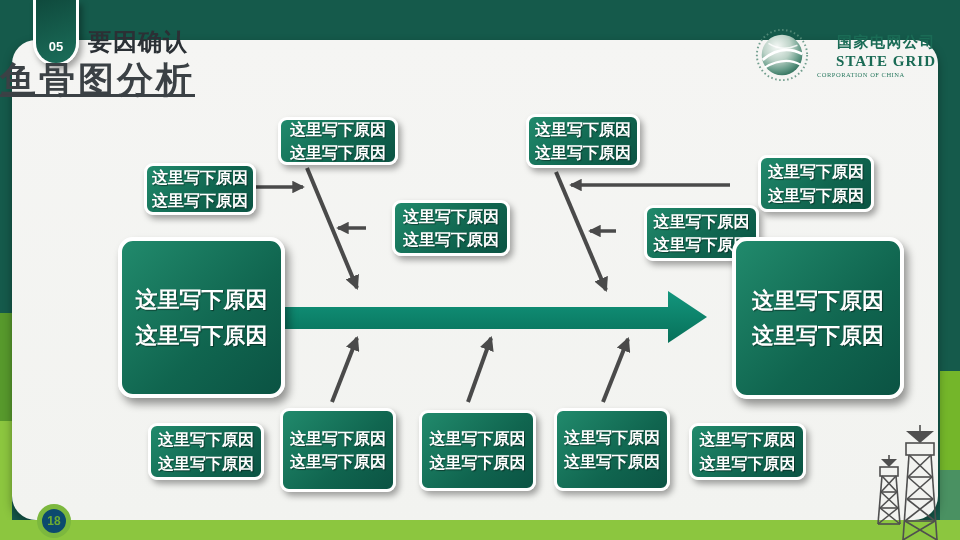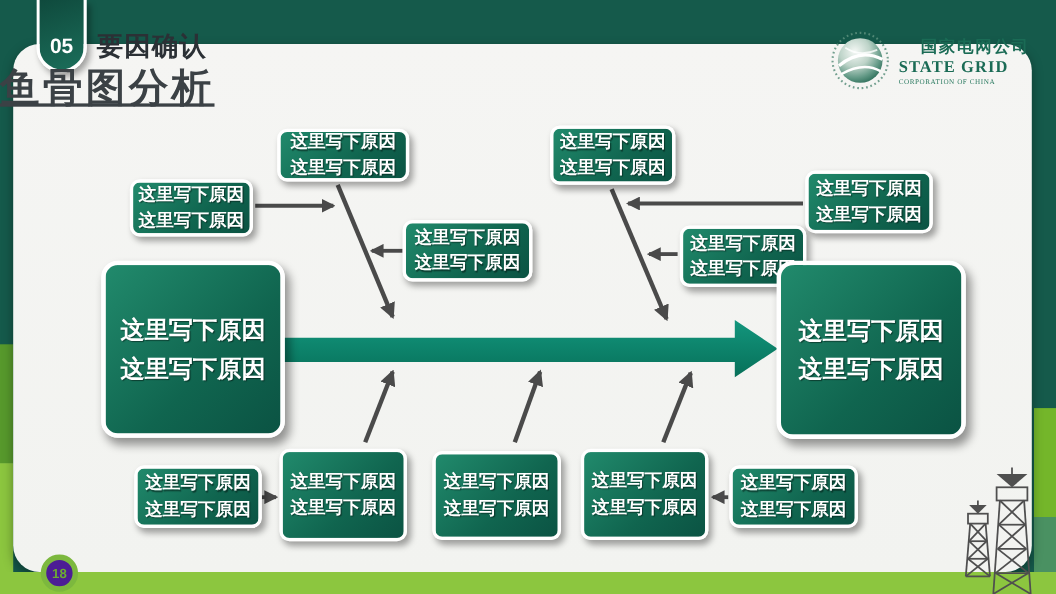--- a/index.html
+++ b/index.html
@@ -13,44 +13,44 @@
   #card{position:absolute;left:12px;top:40px;width:926px;height:480px;
         background:linear-gradient(180deg,#f5f5f3 0%,#f2f3f0 100%);
         border-radius:24px;box-shadow:0 4px 10px rgba(0,0,0,.35);}
 
   
   #badge05{position:absolute;left:33px;top:0;width:46px;height:66px;
            background:linear-gradient(160deg,#0f4a3d,#1b6e5a);
            border:3px solid #fff;border-top:none;border-radius:0 0 26px 26px;
            box-shadow:3px 4px 6px rgba(0,0,0,.35);
            display:flex;align-items:flex-end;justify-content:center;
-           color:#fff;font-weight:bold;font-size:19px;padding-bottom:9px;box-sizing:border-box;}
+           color:#fff;font-weight:bold;font-size:13px;padding-bottom:9px;box-sizing:border-box;}
 
   #sectionTitle{position:absolute;left:88px;top:26px;font-size:24px;font-weight:bold;color:#2b3035;letter-spacing:1px;}
   #slideTitle{position:absolute;left:0;right:0;top:56px;text-align:left;font-size:36px;font-weight:bold;color:#3b4145;letter-spacing:3px;text-decoration:underline;}
 
   
   #logo{position:absolute;right:24px;top:26px;display:flex;align-items:center;}
   #logoText{margin-left:6px;color:#1a6b55;}
   #logoText .cn{font-size:15px;font-weight:bold;letter-spacing:1.5px;margin-left:20px;}
-  #logoText .en{font-family:"Liberation Serif","DejaVu Serif",serif;font-size:15px;font-weight:bold;letter-spacing:1px;margin-top:1px;}
+  #logoText .en{font-family:"Liberation Serif","DejaVu Serif",serif;font-size:15px;font-weight:bold;letter-spacing:1px;margin-top:1px;text-align:right;}
   #logoText .sub{font-family:"Liberation Serif","DejaVu Serif",serif;font-size:6.5px;letter-spacing:.5px;margin-top:1px;color:#2a7a60;}
 
   
   .cause{position:absolute;background:linear-gradient(135deg,#218a6c 0%,#10654f 60%,#0b5343 100%);
          border:3px solid #fff;border-radius:9px;box-sizing:border-box;
          box-shadow:3px 4px 6px rgba(0,0,0,.35);
          display:flex;flex-direction:column;align-items:center;justify-content:center;
          color:#fff;font-weight:bold;font-size:16px;line-height:1.45;
-         text-shadow:1px 1px 1px rgba(0,0,0,.45);white-space:nowrap;}
+         text-shadow:1px 1px 1px rgba(0,0,0,.45);white-space:nowrap;margin-left:26px;}
   .cause.big{border-width:4px;border-radius:15px;font-size:22px;line-height:1.6;
              box-shadow:4px 6px 9px rgba(0,0,0,.4);}
 
   
-  #pageBadge{position:absolute;left:37px;top:504px;width:24px;height:24px;background:#4c1d95;
+  #pageBadge{position:absolute;left:37px;top:504px;width:24px;height:24px;background:#0c4a6e;
              border:5px solid #7cb83e;border-radius:50%;z-index:6;
              display:flex;align-items:center;justify-content:center;
              color:#6cab31;font-size:12px;font-weight:bold;}
 
   #bottomBar{position:absolute;left:0;top:520px;width:960px;height:20px;background:#8cc63f;z-index:4;}
 
   svg{display:block;}
   #bones{position:absolute;left:0;top:0;z-index:2;pointer-events:none;}
   .boxlayer{z-index:3;}
   #pylons{position:absolute;left:0;top:0;z-index:5;pointer-events:none;}

